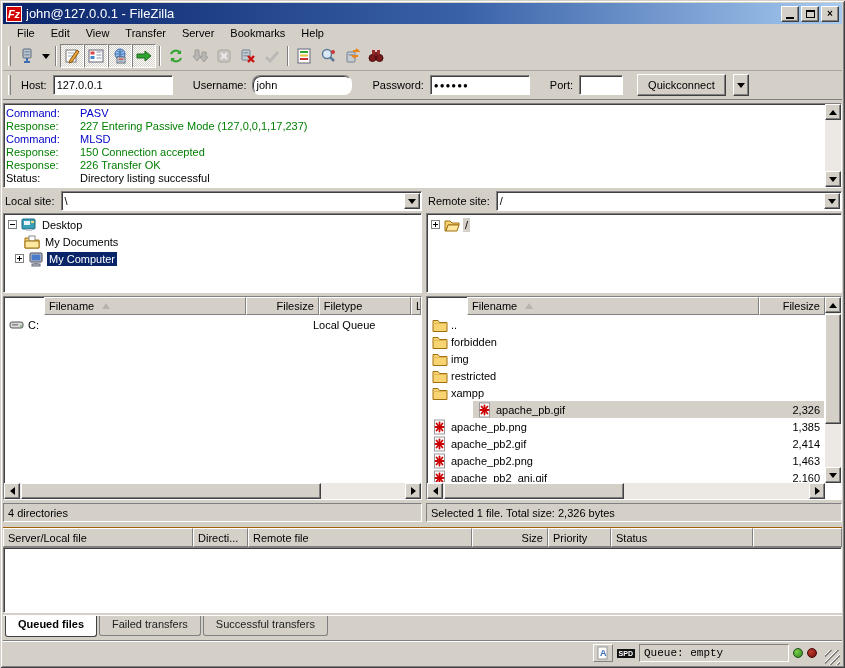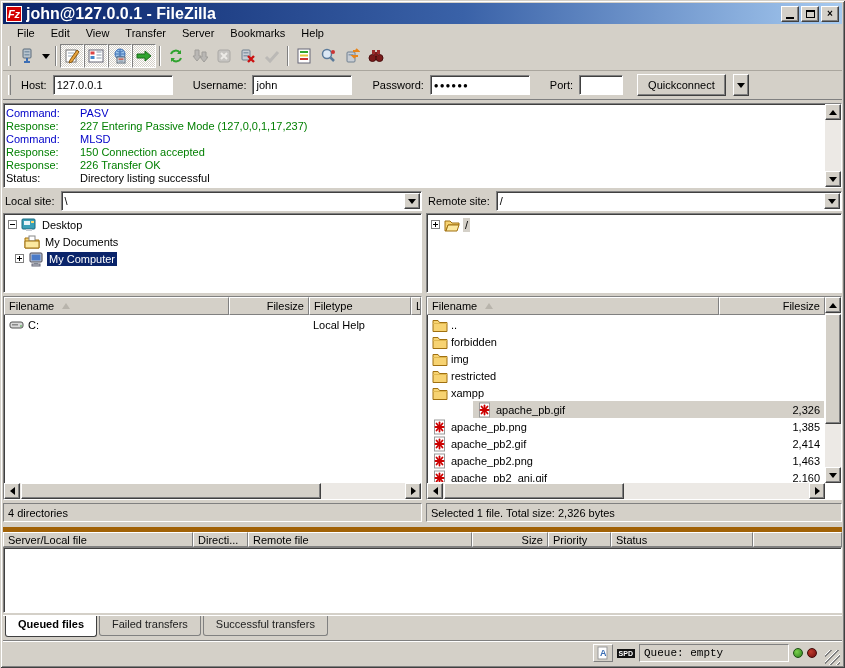--- a/index.html
+++ b/index.html
@@ -10,21 +10,21 @@
                 inset 2px 2px 0 #fff, inset -2px -2px 0 #808080;
     overflow:hidden; font-size:11px; color:#000;
   }
   
   .titlebar{ position:absolute; left:3px; top:3px; width:839px; height:21px;
     background:linear-gradient(to right,#0a246a 0%,#3a62a8 55%,#a6caf0 100%);
     display:flex; align-items:center; padding:0 3px; }
   .fz-logo{ width:16px; height:16px; background:#d40000; color:#fff; font-weight:bold;
     font-size:11px; display:flex; align-items:center; justify-content:center;
     font-style:italic; border:1px solid #fff; flex:0 0 auto;}
-  .title-text{ color:#fff; font-weight:bold; font-size:16px; margin-left:4px; flex:1;
+  .title-text{ color:#fff; font-weight:normal; font-size:13px; margin-left:4px; flex:1;
     white-space:nowrap; overflow:hidden;}
   .win-btns{ display:flex; gap:2px; }
   .win-btn{ width:18px; height:16px; background:#d4d0c8;
     border:1px solid; border-color:#fff #404040 #404040 #fff;
     box-shadow: inset -1px -1px 0 #808080;
     display:flex; align-items:center; justify-content:center;
     font-size:10px; font-weight:bold; line-height:1;}
   .glyph-min{ width:8px; height:2px; background:#000; margin-top:8px;}
   .glyph-max{ width:9px; height:8px; border:1px solid #000; border-top-width:2px;}
   
@@ -86,36 +86,36 @@
   .expander::before,.expander.minus::before{ content:""; position:absolute; left:1px; top:3px; width:5px; height:1px; background:#000;}
   .expander.plus::after{ content:""; position:absolute; left:3px; top:1px; width:1px; height:5px; background:#000;}
   .tree-icon{ margin-right:3px; flex:0 0 auto;}
   .tree-label{ padding:1px 2px;}
   .tree-label.sel-active{ background:#0a246a; color:#fff;}
   .tree-label.sel-inactive{ background:#d4d0c8;}
   .indent{ width:16px; flex:0 0 auto;}
   
   .list-wrap{ flex:1; position:relative; border:1px solid; border-color:#808080 #fff #fff #808080;
     box-shadow: inset 1px 1px 0 #404040; background:#fff; overflow:hidden; margin-bottom:3px;}
-  .lheader{ display:flex; height:18px; background:#d4d0c8;}
+  .lheader{ display:flex; height:18px; background:#d4d0c8;margin-left:40px;}
   .hcell{ border:1px solid; border-color:#fff #808080 #808080 #fff; padding:1px 4px; display:flex; align-items:center; overflow:hidden; white-space:nowrap; background:#d4d0c8;}
   .hcell.right{ justify-content:flex-end;}
   .sort-asc{ width:0;height:0;border-left:4px solid transparent;border-right:4px solid transparent;border-bottom:6px solid #b8b4ac; margin-left:8px;}
   .rows{ position:absolute; left:1px; right:1px; top:19px; bottom:17px; overflow:hidden; background:#fff;}
   .frow{ display:flex; align-items:center; height:17px; white-space:nowrap;}
   .frow.selected{ background:#d4d0c8;margin-left:45px;}
   .fcell{ padding:0 4px; overflow:hidden; display:flex; align-items:center; gap:3px;}
   .fcell.right{ justify-content:flex-end;}
   .hscroll{ position:absolute; left:0; bottom:0; height:16px; background:#ece9e5;}
   .hthumb{ position:absolute; top:0; height:16px; background:#d4d0c8;
     border:1px solid; border-color:#fff #404040 #404040 #fff; box-shadow:inset -1px -1px 0 #808080;}
   .panel-status{ height:19px; background:#d4d0c8; border:1px solid; border-color:#808080 #fff #fff #808080;
     display:flex; align-items:center; padding:0 4px; flex:0 0 auto; white-space:nowrap; overflow:hidden;}
   
-  .queue-header{ position:absolute; left:3px; top:527px; width:839px; height:20px; display:flex; background:#d4d0c8; border-top:5px solid #a16207;}
+  .queue-header{ position:absolute; left:3px; top:527px; width:839px; height:20px; display:flex; background:#d4d0c8; border-top:1px solid #a16207;}
   .queue-list{ position:absolute; left:3px; top:547px; width:839px; height:66px; background:#fff;
     border:1px solid; border-color:#808080 #fff #fff #808080; box-shadow: inset 1px 1px 0 #404040;}
   .tabs{ position:absolute; left:3px; top:615px; width:839px; height:23px; display:flex; align-items:flex-start; padding-left:2px; border-top:1px solid #fff;}
   .tab{ height:20px; padding:2px 12px; background:#d4d0c8; border:1px solid #808080; border-top:none;
     border-radius:0 0 3px 3px; margin-right:2px; color:#222;}
   .tab.active{ background:#fff; font-weight:bold; color:#000; border-color:#404040; height:21px;}
   
   .statusbar{ position:absolute; left:3px; top:640px; width:839px; height:25px;
     border-top:1px solid #808080; box-shadow: 0 1px 0 #fff inset; display:flex; align-items:center; justify-content:flex-end; gap:4px; padding:0 2px;}
   .sb-icon{ width:20px; height:18px; border:1px solid; border-color:#fff #808080 #808080 #fff;
@@ -273,21 +273,21 @@
           <rect x="9" y="2" width="3" height="4" fill="#9a2a2a"></rect>
         </svg>
     </div>
   </div>
 
   <div class="quickbar">
     <div class="tb-grip"></div>
     <span class="qc-label">Host:</span>
     <input class="tb-input" style="width: 120px;" value="127.0.0.1">
     <span class="qc-label" style="margin-left:14px">Username:</span>
-    <input class="tb-input" style="width: 100px;" value="john">
+    <input class="tb-input" style="width: 100px; border-radius: 8px;" value="john">
     <span class="qc-label" style="margin-left:14px">Password:</span>
     <input class="tb-input" style="width: 100px; font-size: 8px; letter-spacing: 1px;" value="●●●●●●">
     <span class="qc-label" style="margin-left:14px">Port:</span>
     <input class="tb-input" style="width: 44px;" value="">
     <button class="btn" style="margin-left:8px">Quickconnect</button>
     <div class="qc-dropbtn" style="margin-left:1px">
         <span class="arrow-down"></span>
       </div>
   </div>
 
@@ -391,21 +391,21 @@
                 <rect x="1" y="5" width="13" height="6" rx="2" fill="#d9d9d9" stroke="#555"></rect>
                 <rect x="3" y="7" width="6" height="1.5" fill="#8a8a8a"></rect>
                 <circle cx="12" cy="9" r="0.8" fill="#2fa32f"></circle>
               </svg>
             <span>C:</span>
           </div>
           <div class="fcell right" style="width:80px">
               <span></span>
             </div>
           <div class="fcell" style="width:102px">
-              <span>Local Help</span>
+              <span>Local Queue</span>
             </div>
         </div>
       </div>
       <div class="hscroll" style="right:0">
         <div class="scroll-btn" style="left:0; top:0">
             <span class="tri-lf"></span>
           </div>
         <div class="hthumb" style="left:17px; width:300px"></div>
         <div class="scroll-btn" style="left:auto; right:0; top:0">
             <span class="tri-rt"></span>

